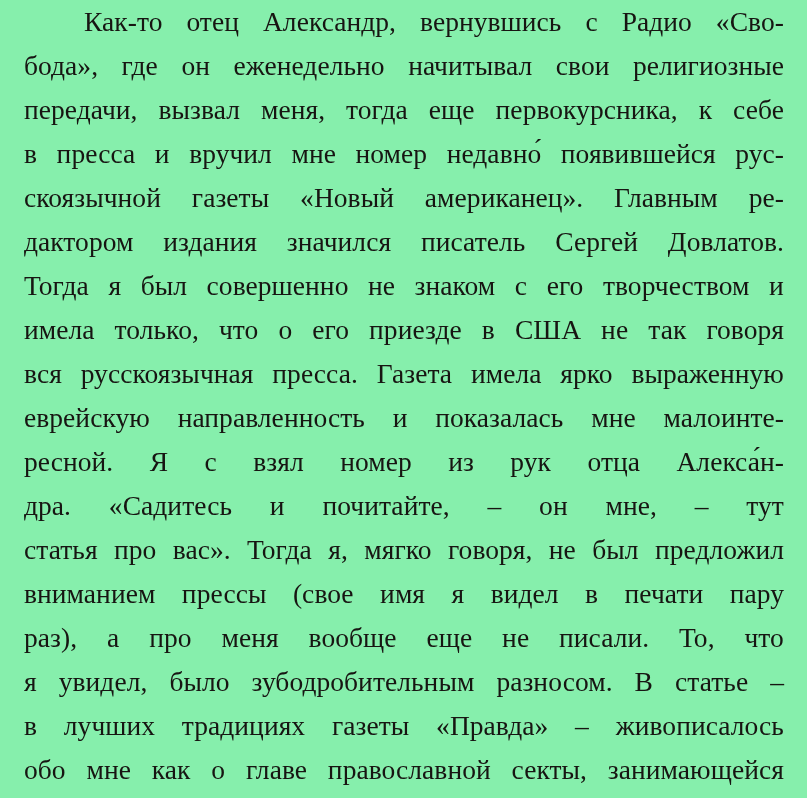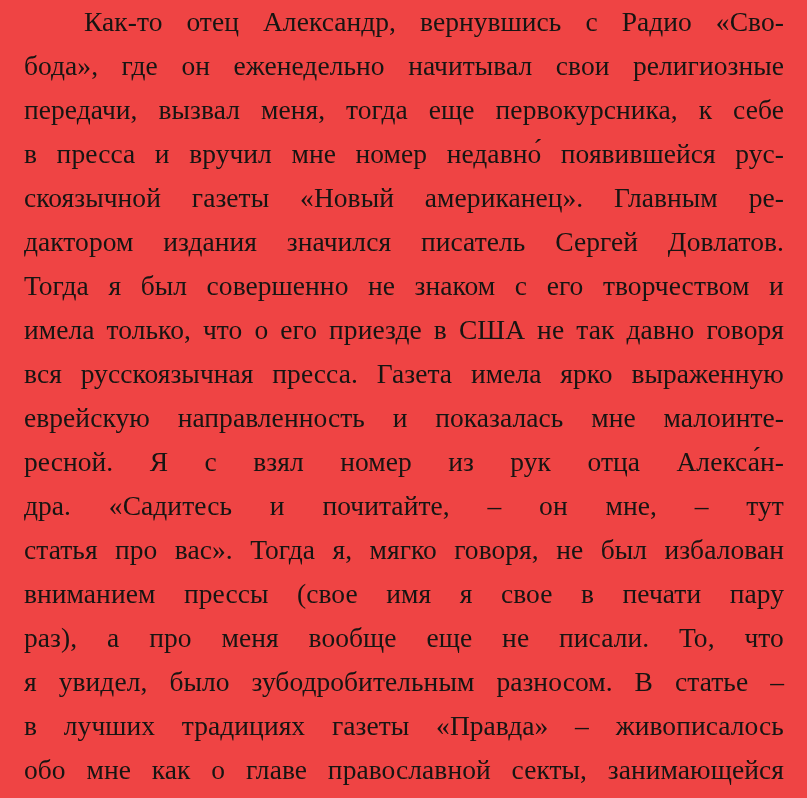--- a/index.html
+++ b/index.html
@@ -11,21 +11,21 @@
     height: 798px;
     background: #ffffff;
     font-family: "Liberation Serif", "DejaVu Serif", serif;
     overflow: hidden;
   }
 
   .page {
     position: relative;
     width: 807px;
     height: 798px;
-    background: #ef4444;
+    background: #86efac;
     box-sizing: border-box;
   }
 
   .text-block {
     position: absolute;
     left: 24px;
     top: 0px;
     width: 760px;
   }
 
@@ -100,39 +100,39 @@
         <span class="line justify">
           <span class="ln-inner"><span class="w">скоязычной</span><span class="w">газеты</span><span class="w">«Новый</span><span class="w">американец».</span><span class="w">Главным</span><span class="w">ре-</span></span>
         </span>
         <span class="line justify">
           <span class="ln-inner"><span class="w">дактором</span><span class="w">издания</span><span class="w">значился</span><span class="w">писатель</span><span class="w">Сергей</span><span class="w">Довлатов.</span></span>
         </span>
         <span class="line justify">
           <span class="ln-inner"><span class="w">Тогда</span><span class="w">я</span><span class="w">был</span><span class="w">совершенно</span><span class="w">не</span><span class="w">знаком</span><span class="w">с</span><span class="w">его</span><span class="w">творчеством</span><span class="w">и</span></span>
         </span>
         <span class="line justify">
-          <span class="ln-inner"><span class="w">имела</span><span class="w">только,</span><span class="w">что</span><span class="w">о</span><span class="w">его</span><span class="w">приезде</span><span class="w">в</span><span class="w">США</span><span class="w">не</span><span class="w">так</span><span class="w">давно</span><span class="w">говоря</span></span>
+          <span class="ln-inner"><span class="w">имела</span><span class="w">только,</span><span class="w">что</span><span class="w">о</span><span class="w">его</span><span class="w">приезде</span><span class="w">в</span><span class="w">США</span><span class="w">не</span><span class="w">так</span><span class="w">говоря</span></span>
         </span>
         <span class="line justify">
           <span class="ln-inner"><span class="w">вся</span><span class="w">русскоязычная</span><span class="w">пресса.</span><span class="w">Газета</span><span class="w">имела</span><span class="w">ярко</span><span class="w">выраженную</span></span>
         </span>
         <span class="line justify">
           <span class="ln-inner"><span class="w">еврейскую</span><span class="w">направленность</span><span class="w">и</span><span class="w">показалась</span><span class="w">мне</span><span class="w">малоинте-</span></span>
         </span>
         <span class="line justify">
           <span class="ln-inner"><span class="w">ресной.</span><span class="w">Я</span><span class="w">с</span><span class="w">взял</span><span class="w">номер</span><span class="w">из</span><span class="w">рук</span><span class="w">отца</span><span class="w">Алекса́н-</span></span>
         </span>
         <span class="line justify">
           <span class="ln-inner"><span class="w">дра.</span><span class="w">«Садитесь</span><span class="w">и</span><span class="w">почитайте,</span><span class="w">–</span><span class="w">он</span><span class="w">мне,</span><span class="w">–</span><span class="w">тут</span></span>
         </span>
         <span class="line justify">
-          <span class="ln-inner"><span class="w">статья</span><span class="w">про</span><span class="w">вас».</span><span class="w">Тогда</span><span class="w">я,</span><span class="w">мягко</span><span class="w">говоря,</span><span class="w">не</span><span class="w">был</span><span class="w">избалован</span></span>
+          <span class="ln-inner"><span class="w">статья</span><span class="w">про</span><span class="w">вас».</span><span class="w">Тогда</span><span class="w">я,</span><span class="w">мягко</span><span class="w">говоря,</span><span class="w">не</span><span class="w">был</span><span class="w">предложил</span></span>
         </span>
         <span class="line justify">
-          <span class="ln-inner"><span class="w">вниманием</span><span class="w">прессы</span><span class="w">(свое</span><span class="w">имя</span><span class="w">я</span><span class="w">свое</span><span class="w">в</span><span class="w">печати</span><span class="w">пару</span></span>
+          <span class="ln-inner"><span class="w">вниманием</span><span class="w">прессы</span><span class="w">(свое</span><span class="w">имя</span><span class="w">я</span><span class="w">видел</span><span class="w">в</span><span class="w">печати</span><span class="w">пару</span></span>
         </span>
         <span class="line justify">
           <span class="ln-inner"><span class="w">раз),</span><span class="w">а</span><span class="w">про</span><span class="w">меня</span><span class="w">вообще</span><span class="w">еще</span><span class="w">не</span><span class="w">писали.</span><span class="w">То,</span><span class="w">что</span></span>
         </span>
         <span class="line justify">
           <span class="ln-inner"><span class="w">я</span><span class="w">увидел,</span><span class="w">было</span><span class="w">зубодробительным</span><span class="w">разносом.</span><span class="w">В</span><span class="w">статье</span><span class="w">–</span></span>
         </span>
         <span class="line justify">
           <span class="ln-inner"><span class="w">в</span><span class="w">лучших</span><span class="w">традициях</span><span class="w">газеты</span><span class="w">«Правда»</span><span class="w">–</span><span class="w">живописалось</span></span>
         </span>

